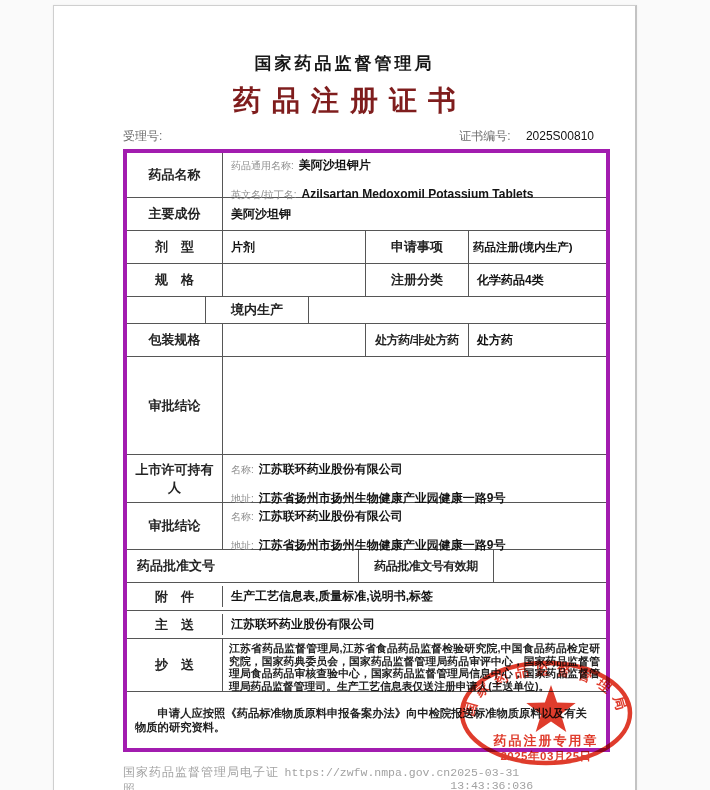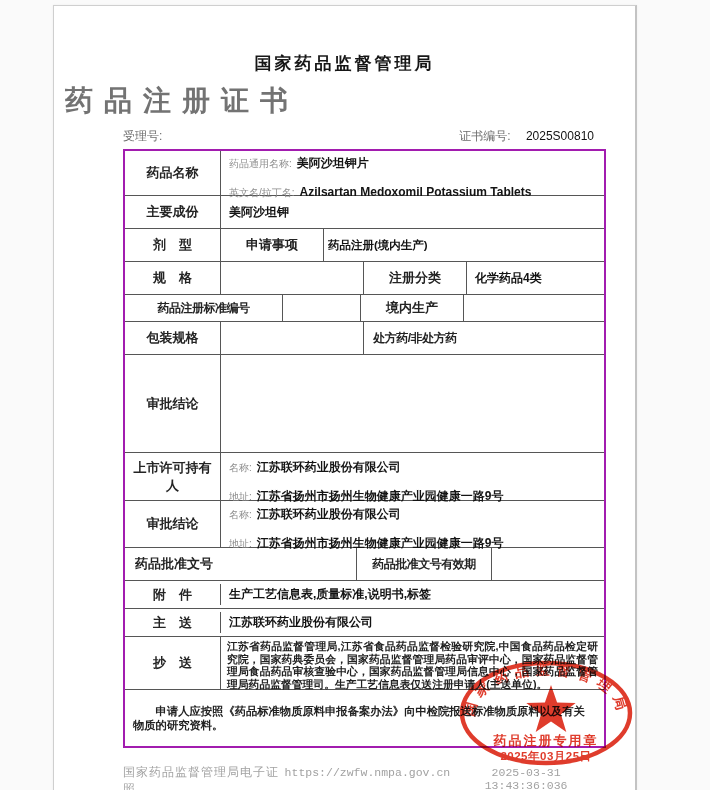--- a/index.html
+++ b/index.html
@@ -13,34 +13,34 @@
     position:absolute;left:53px;top:5px;width:581px;height:800px;
     background:#ffffff;
     border:1px solid #cfcfcf;border-right:2px solid #c3c3c3;
     box-shadow:0 0 2px rgba(0,0,0,.06);
   }
   .agency{
     position:absolute;top:46px;left:0;right:0;text-align:center;
     font-size:17px;font-weight:700;letter-spacing:3px;color:#161616;
   }
   .title{
-    position:absolute;top:76px;left:0;right:0;
+    position:absolute;top:76px;left:0;right:0;text-align:center;
     font-family:"Liberation Serif","DejaVu Serif",serif;
-    font-size:28px;font-weight:600;letter-spacing:11px;text-indent:11px;color:#737373;
+    font-size:28px;font-weight:600;letter-spacing:11px;text-indent:11px;color:#7f1d1d;
   }
   .meta{
     position:absolute;top:122px;left:69px;width:479px;
     display:flex;justify-content:space-between;align-items:center;font-size:12px;
   }
   .meta .lab{color:#6e6e6e;}
   .meta .val{font-weight:400;color:#111;margin-left:4px;}
   
   .cert-table{
     position:absolute;top:143px;left:69px;width:479px;
-    border:2px solid #a21caf;background:#fff;
+    border:4px solid #a21caf;background:#fff;
   }
   .row{display:flex;}
   .row + .row{border-top:1px solid #565656;}
   .cell{box-sizing:border-box;display:flex;flex-direction:column;justify-content:center;}
   .cell + .cell{border-left:1px solid #565656;}
   .lbl{align-items:center;text-align:center;font-weight:700;font-size:13px;color:#242424;padding:2px 3px;}
   .lbl.small{font-size:12px;letter-spacing:-0.5px;}
   .lbl.left{align-items:flex-start;padding-left:10px;}
   .val{padding:2px 8px;font-size:12px;font-weight:700;color:#121212;}
   .fill{flex:1;}
@@ -67,21 +67,21 @@
     position:absolute;left:402px;top:643px;width:190px;height:135px;
     mix-blend-mode:multiply;opacity:.92;pointer-events:none;
   }
   .seal text{fill:#dd2b1a;}
   
   .footer{
     position:absolute;top:758px;left:69px;width:479px;
     display:flex;justify-content:space-between;align-items:baseline;
     font-size:12px;color:#a2a2a2;letter-spacing:1px;
   }
-  .footer .mono{font-family:"Liberation Mono","DejaVu Sans Mono",monospace;font-size:11.5px;letter-spacing:0;text-align:center;}
+  .footer .mono{font-family:"Liberation Mono","DejaVu Sans Mono",monospace;font-size:11.5px;letter-spacing:0;}
 </style>
 </head>
 <body>
 
 <div class="page">
 
   <div class="agency">国家药品监督管理局</div>
   <div class="title">药品注册证书</div>
 
   <div class="meta">
@@ -111,42 +111,43 @@
       </div>
     </div>
 
     <div class="row h32">
       <div class="cell lbl w95">主要成份</div>
       <div class="cell val fill">美阿沙坦钾</div>
     </div>
 
     <div class="row h32">
       <div class="cell lbl w95">剂　型</div>
+      <div class="cell val w143">片剂</div>
       <div class="cell lbl w103">申请事项</div>
       <div class="cell val fill" style="font-size:11.5px;padding:2px 4px;">药品注册(境内生产)</div>
     </div>
 
     <div class="row h32">
       <div class="cell lbl w95">规　格</div>
       <div class="cell val w143"></div>
       <div class="cell lbl w103">注册分类</div>
       <div class="cell val fill">化学药品4类</div>
     </div>
 
     <div class="row h26">
-      <div class="cell lbl small w157">药品注册标准编号</div>
       <div class="cell val w78"></div>
       <div class="cell lbl w103">境内生产</div>
       <div class="cell val fill"></div>
     </div>
 
     <div class="row h32">
       <div class="cell lbl w95">包装规格</div>
       <div class="cell val w143"></div>
       <div class="cell lbl small w103">处方药/非处方药</div>
+      <div class="cell val fill">处方药</div>
     </div>
 
     <div class="row h97">
       <div class="cell lbl w95">审批结论</div>
       <div class="cell val fill"></div>
     </div>
 
     <div class="row h47">
       <div class="cell lbl w95">上市许可持有人</div>
       <div class="cell val fill" style="font-weight:400;">

